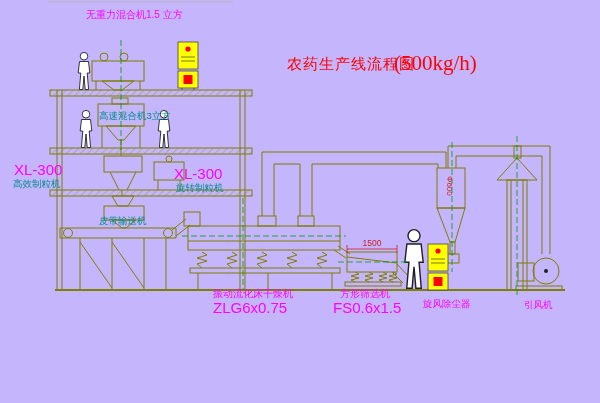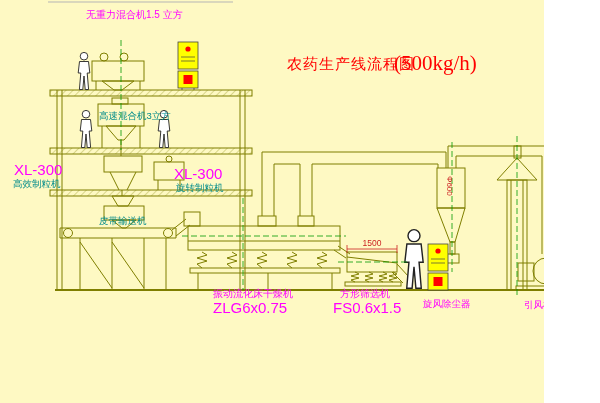--- a/index.html
+++ b/index.html
@@ -1,16 +1,16 @@
 <!DOCTYPE html>
 <html><head>
 <meta charset="utf-8">
 <style>
   html,body{margin:0;padding:0;background:#ffffff;}
-  .stage{position:relative;width:544px;height:403px;background:#fef9c3;overflow:hidden;text-decoration:underline;}
+  .stage{position:relative;width:600px;height:403px;background:#c4b5fd;overflow:hidden;text-decoration:underline;}
   svg{display:block;}
   svg text{font-family:"Liberation Sans",sans-serif;}
   .title-font{font-family:"Liberation Serif",serif;}
 </style>
 </head>
 <body>
 
 <div class="stage">
 <svg width="600" height="403" viewBox="0 0 600 403">
   <defs>

